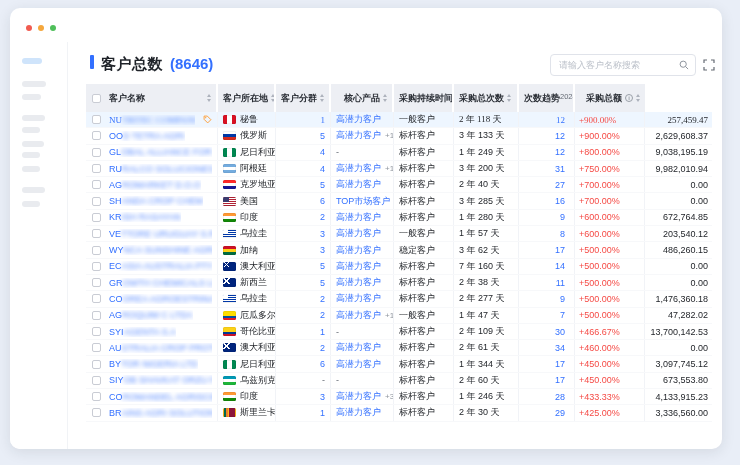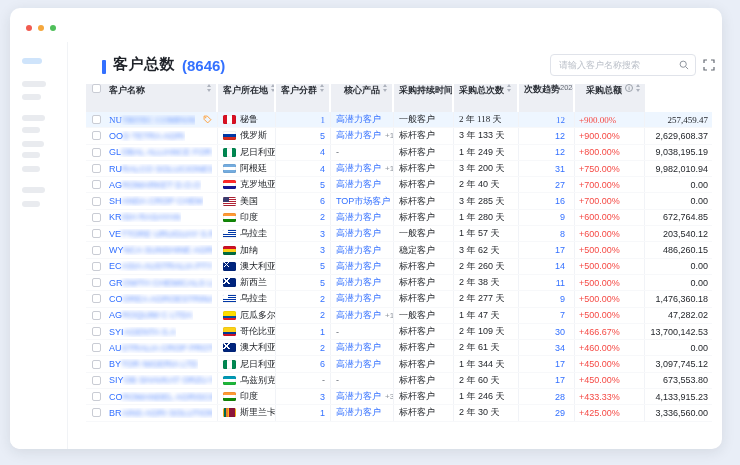--- a/index.html
+++ b/index.html
@@ -17,37 +17,37 @@
     overflow:hidden;
   }
   
   .traffic { position:absolute; left:16px; top:17px; display:flex; gap:6px; }
   .dot { width:6px; height:6px; border-radius:50%; display:block; }
   
   .sidebar { position:absolute; left:0; top:34px; bottom:0; width:58px; border-right:1px solid #f1f3f6; background:#fff; }
   .sbar { position:absolute; left:12px; height:6px; border-radius:3px; background:#e9ebef; display:block; }
   .sbar.blue { background:#cfe4fb; }
   
-  .title-row { position:absolute; left:92px; top:47px; display:flex; align-items:flex-end; gap:7px; }
+  .title-row { position:absolute; left:80px; top:47px; display:flex; align-items:flex-start; gap:7px; }
   .accent { width:4px; height:14px; border-radius:1px; display:inline-block; }
   .title { font-size:15px; font-weight:700; color:#1f2329; letter-spacing:.5px; }
   .count { font-size:15px; font-weight:700; }
   
   .search-box { position:absolute; left:540px; top:46px; width:146px; height:22px;
     border:1px solid #e0e3ea; border-radius:4px; background:#fff;
     display:flex; align-items:center; padding:0 6px; gap:4px;justify-content:space-between; }
   .search-box input { border:none; outline:none; flex:1; font-size:9px; color:#374151; min-width:0;
     font-family:inherit; background:transparent; }
   .search-box input::placeholder { color:#bbc0c9; }
   .expand-btn { position:absolute; left:693px; top:51px; width:12px; height:12px; cursor:pointer; }
   
   .table { position:absolute; left:76px; top:76px; width:626px; }
   .grid { display:grid; grid-template-columns:132px 58px 55px 63px 60px 65px 56px 70px 67px; }
   .thead { height:28px; }
-  .hc { background:#edeff4; display:flex; align-items:flex-start; gap:3px;
+  .hc { background:#edeff4; display:flex; align-items:center; gap:3px;
     font-size:9px; font-weight:600; color:#2b2f36; padding:0 5px;
     border-right:2px solid #fff; white-space:nowrap; overflow:hidden; }
   .hc:last-child { border-right:none; }
   .hc.h-name { padding-left:6px; gap:8px; }
   .hc.h-name .lbl { flex:1; }
   .hc.h-seg .lbl { flex:1; }
   .hc.h-core, .hc.h-amt { justify-content:flex-end; }
   .hc.h-trend { gap:4px; }
   .trend-lines { display:flex; flex-direction:row; line-height:1.15; }
   .trend-lines .l2 { font-size:7.5px; font-weight:400; color:#646a73; }
@@ -520,21 +520,21 @@
             <span>5</span>
           </div>
     <div class="c seg">
       <span>高潜力客户</span>
 
     </div>
     <div class="c tier">
             <span>标杆客户</span>
           </div>
     <div class="c dur">
-            <span>2 年 260 天</span>
+            <span>7 年 160 天</span>
           </div>
     <div class="c cnt">
             <span>14</span>
           </div>
     <div class="c gro">
             <span>+500.00%</span>
           </div>
     <div class="c amt">
             <span>0.00</span>
           </div>

